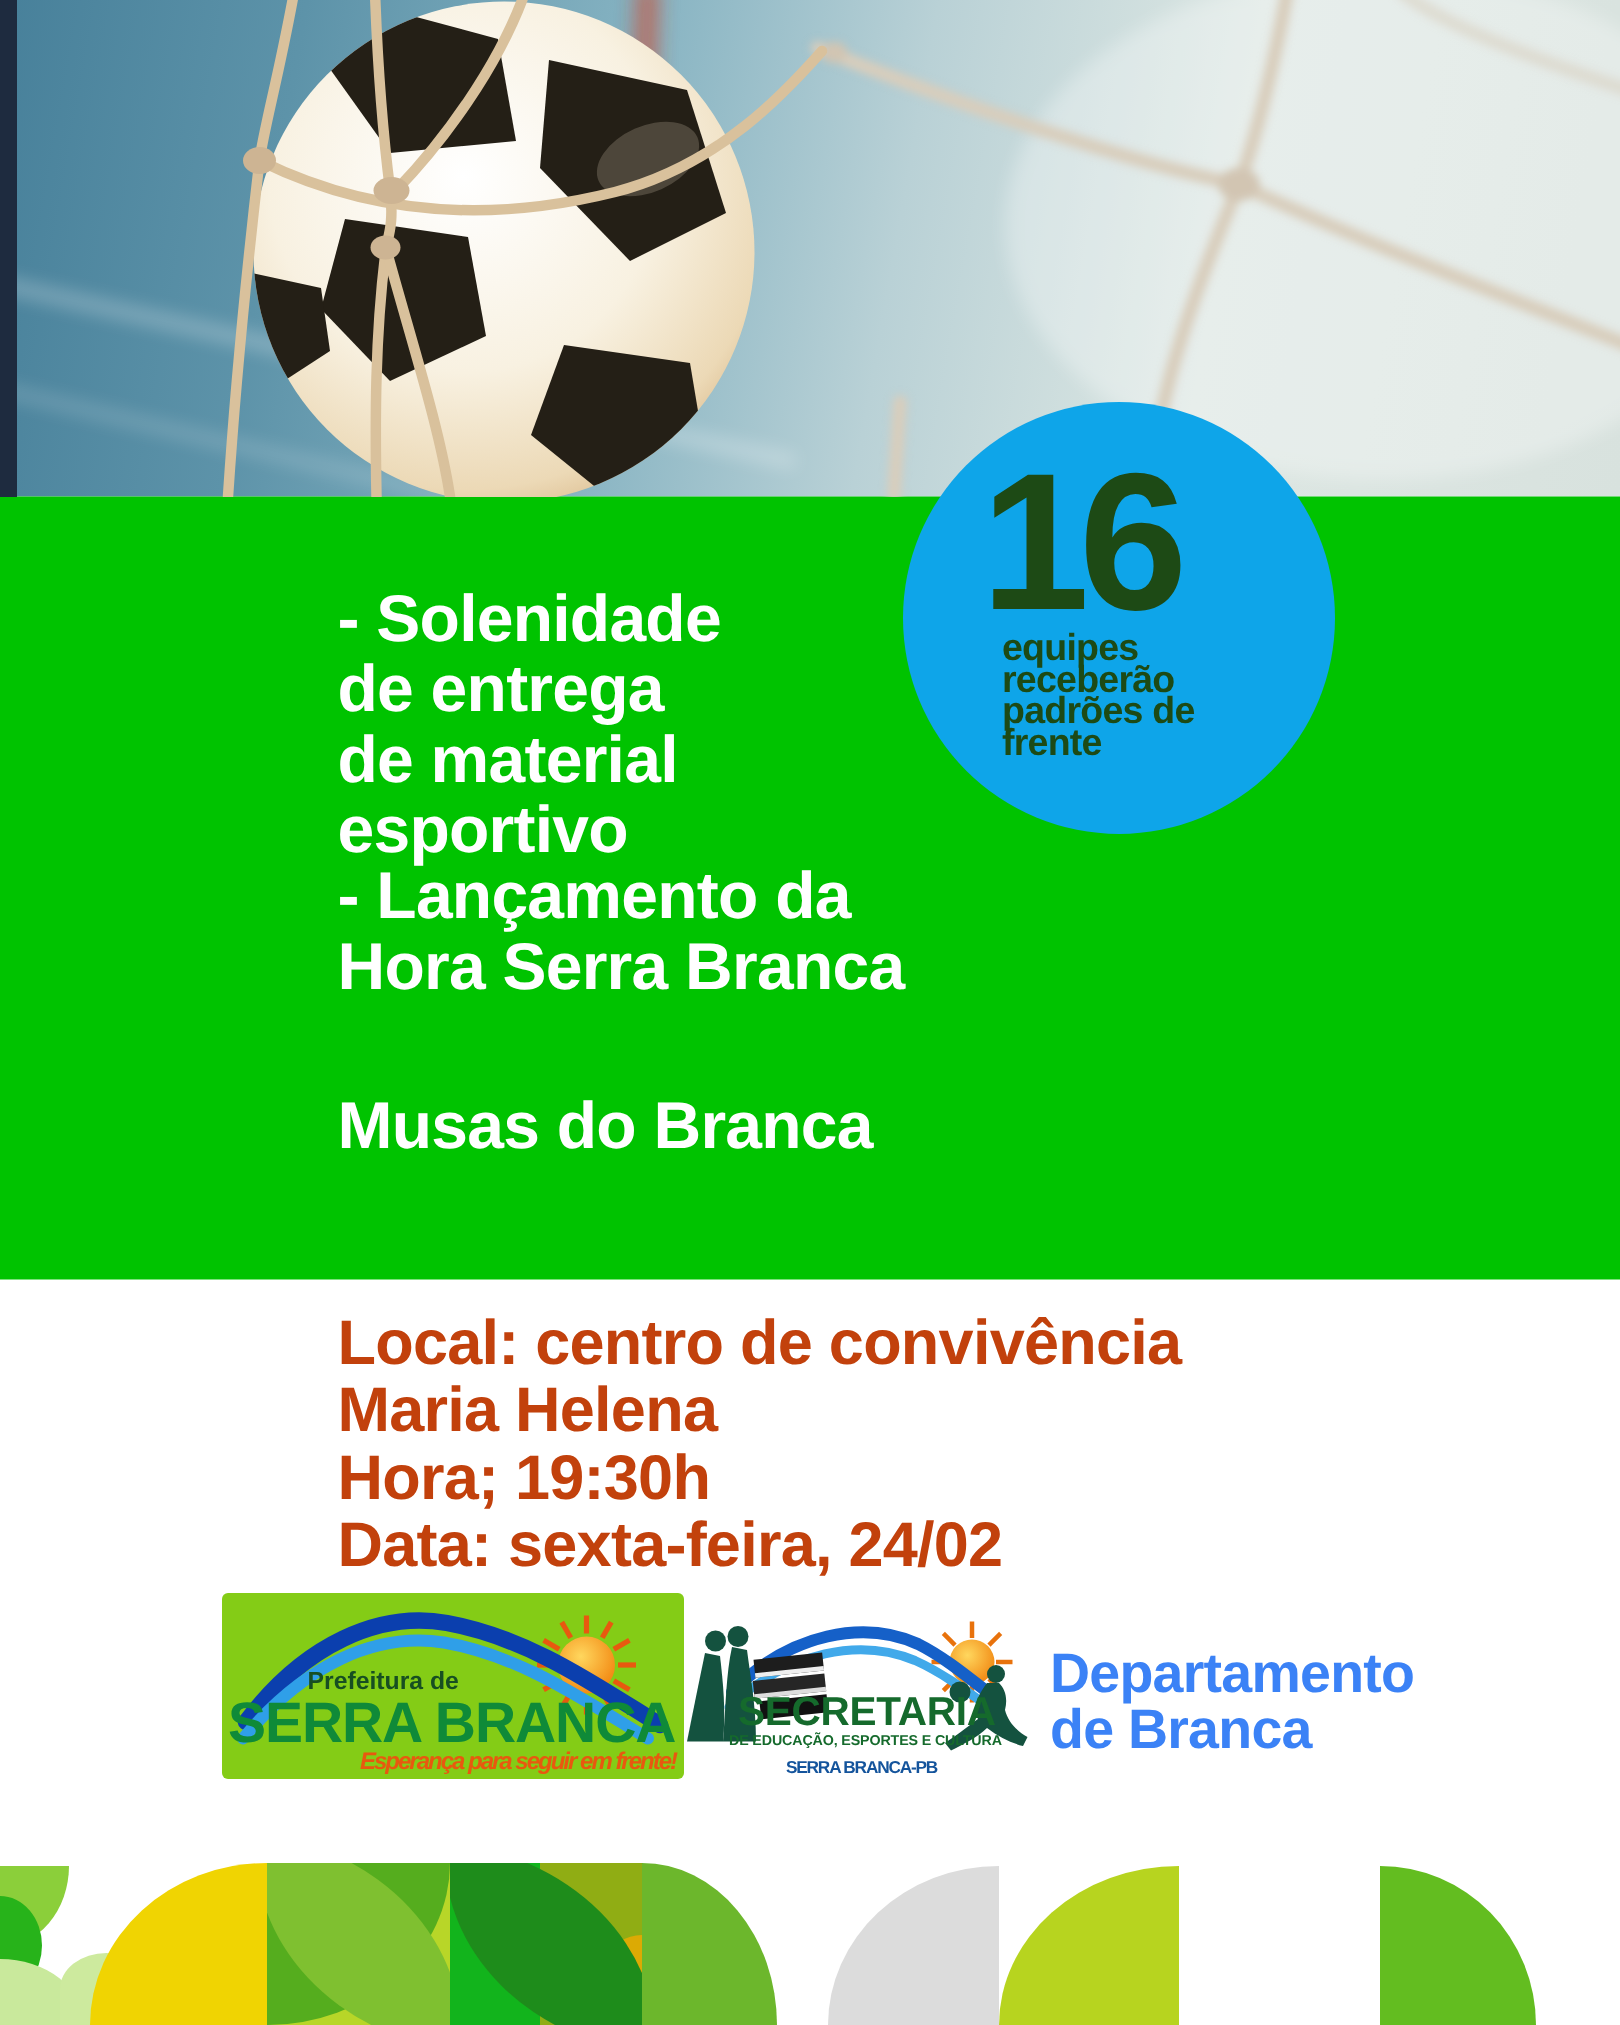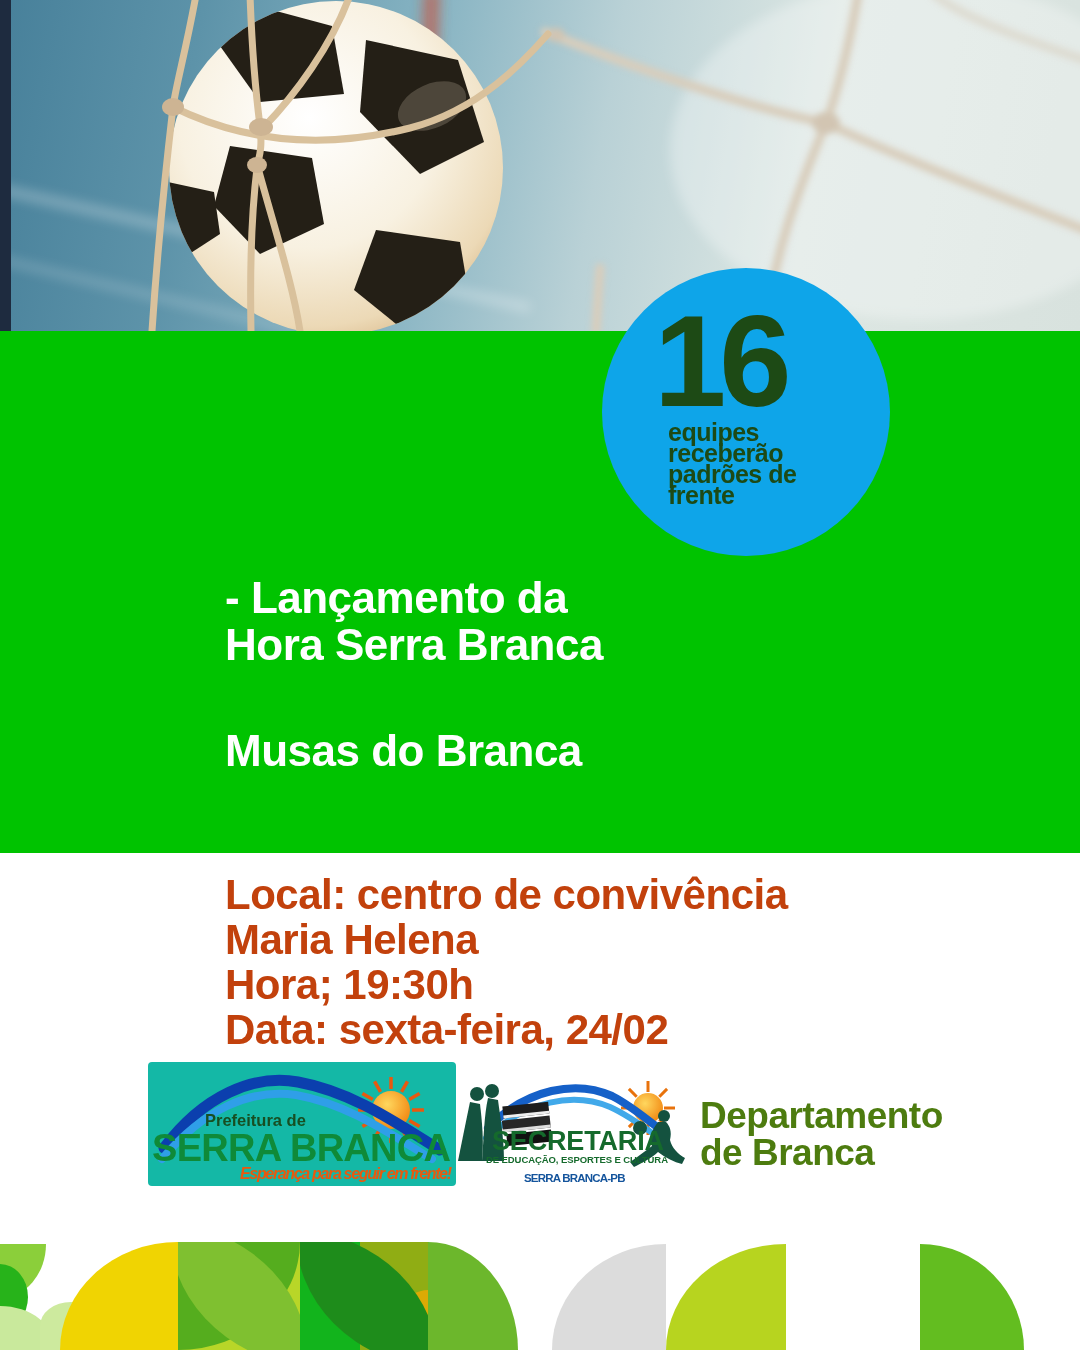--- a/index.html
+++ b/index.html
@@ -21,23 +21,23 @@
   .badge{position:absolute;left:602px;top:268px;width:288px;height:288px;border-radius:50%;
          background:#0ea5e9;color:#1d4a15;}
   .badge .num{position:absolute;left:52px;top:38px;font-size:130px;line-height:110px;font-weight:bold;letter-spacing:-7px;}
   .badge .sub{position:absolute;left:66px;top:154px;font-size:25px;line-height:21px;font-weight:bold;letter-spacing:-0.5px;}
   .badge .sub span{display:block;}
   
   .details{position:absolute;left:225px;top:872px;color:#c2410c;font-weight:bold;
            font-size:42px;line-height:45px;letter-spacing:-0.5px;}
   .details span{display:block;}
   
-  .pref-card{position:absolute;left:148px;top:1062px;width:308px;height:124px;background:#14b8a6;border-radius:4px;}
+  .pref-card{position:absolute;left:148px;top:1062px;width:308px;height:124px;background:#84cc16;border-radius:4px;}
   .secr-logo{position:absolute;left:452px;top:1066px;width:244px;height:128px;}
-  .dept{position:absolute;left:700px;top:1097px;color:#4d7c0f;font-weight:bold;
+  .dept{position:absolute;left:700px;top:1097px;color:#3b82f6;font-weight:bold;
         font-size:37px;line-height:37px;letter-spacing:-0.5px;}
   .dept span{display:block;}
   svg text{font-family:"Liberation Sans","DejaVu Sans",sans-serif;}
   
   .pattern{position:absolute;left:0;top:1240px;width:1080px;height:110px;overflow:hidden;}
   .pattern .shape{position:absolute;}
   .tile{position:absolute;overflow:hidden;}
   .tile .part{position:absolute;}
 </style>
 </head>
@@ -103,20 +103,26 @@
         <path d="M258,168 C275,230 293,285 300,331"></path>
         <ellipse cx="173" cy="107" rx="11" ry="9" fill="#cdb493" stroke="none"></ellipse>
         <ellipse cx="261" cy="127" rx="12" ry="9" fill="#cdb493" stroke="none"></ellipse>
         <ellipse cx="257" cy="165" rx="10" ry="8" fill="#cdb493" stroke="none"></ellipse>
       </g>
     </svg>
     <div class="navy-strip"></div>
   </div>
 
   <div class="band">
+    <div class="bullet b1">
+      <span>- Solenidade</span>
+      <span>de entrega</span>
+      <span>de material</span>
+      <span>esportivo</span>
+    </div>
     <div class="bullet b2">
       <span>- Lançamento da</span>
       <span>Hora Serra Branca</span>
     </div>
     <div class="bullet b3">
       <span>Musas do Branca</span>
     </div>
   </div>
 
   <div class="badge">

